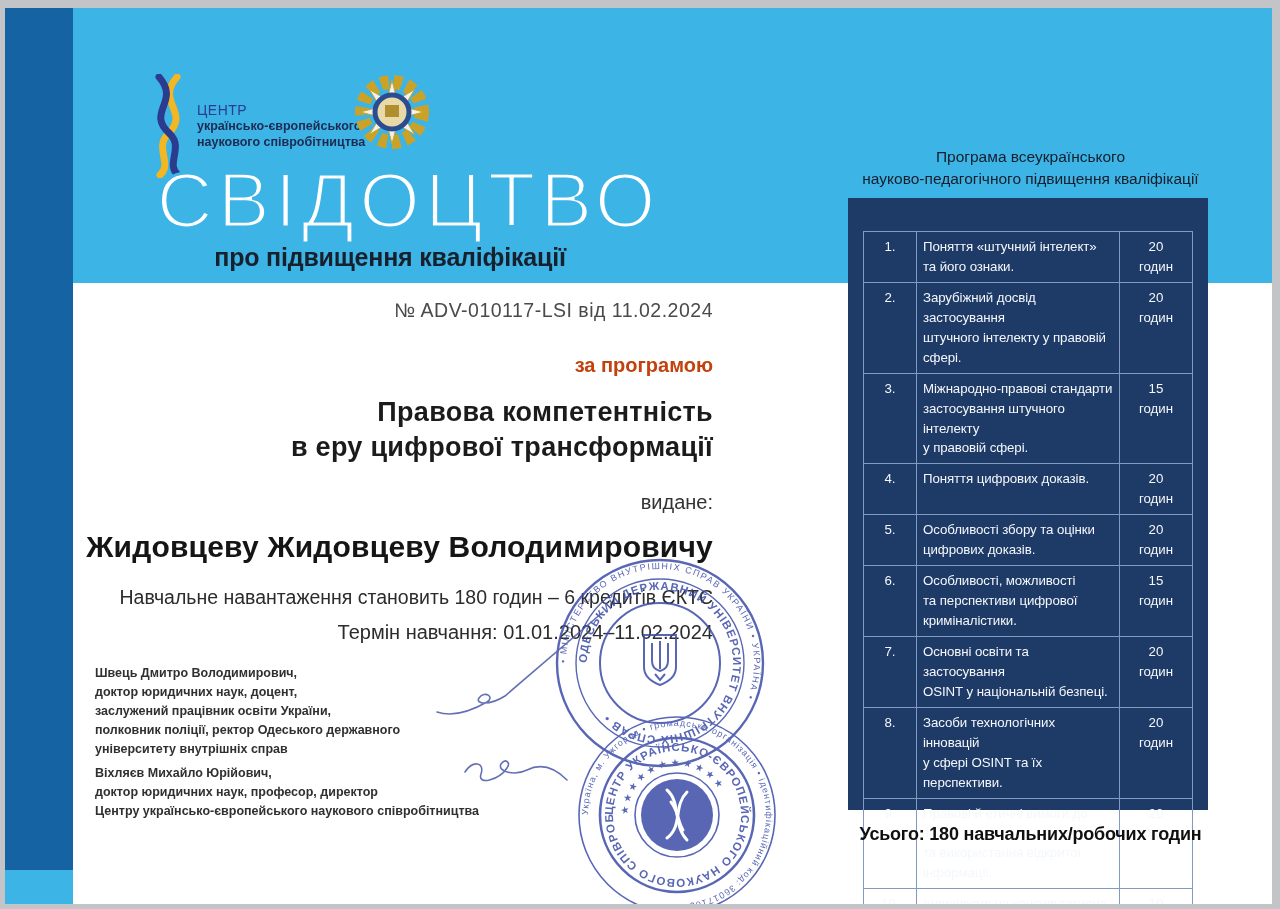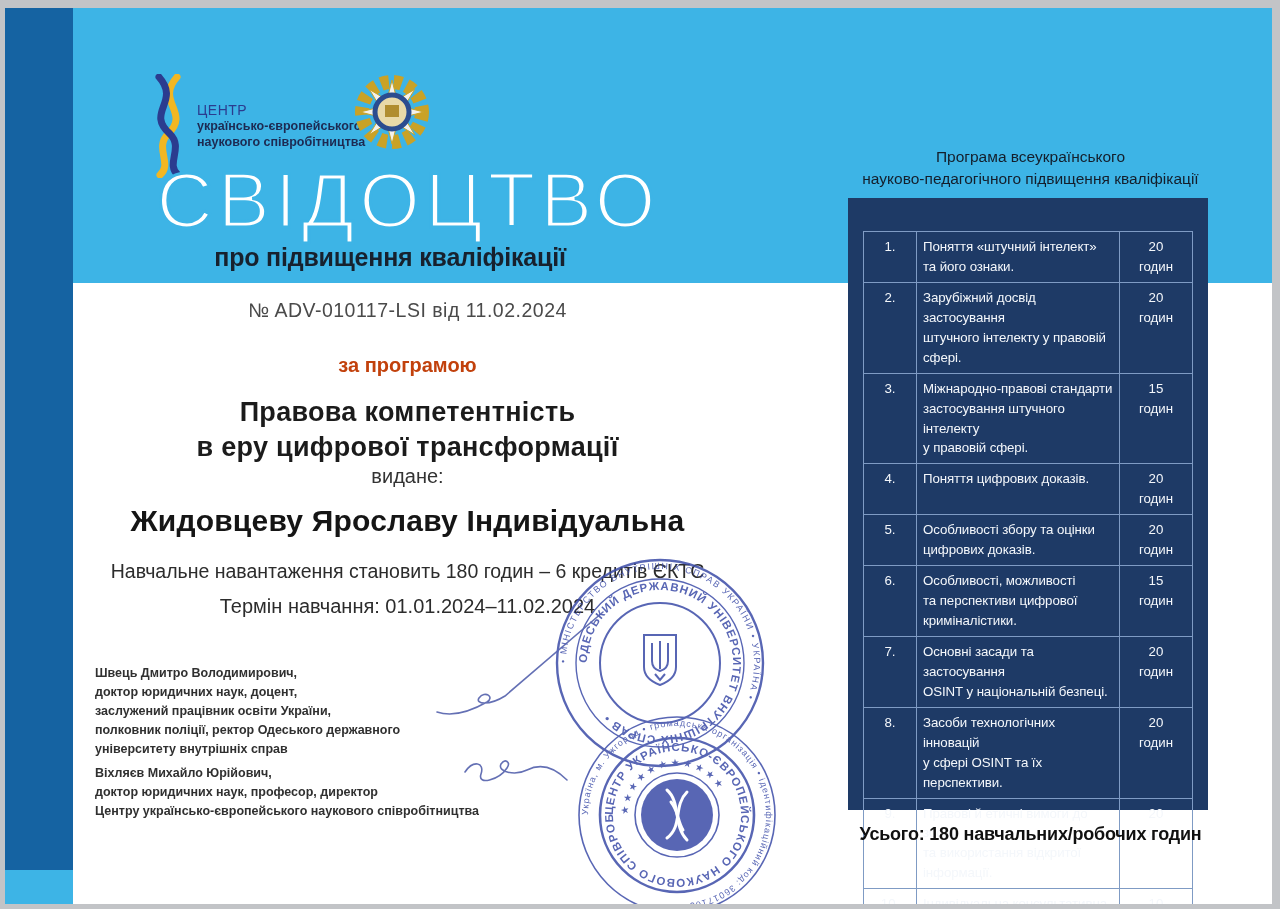--- a/index.html
+++ b/index.html
@@ -24,25 +24,25 @@
   .org-text .org-line{font-size:12.5px;font-weight:bold;color:#1d2a52;}
   .emblem{position:absolute;left:349px;top:66px;}
   
   .band-titles{position:absolute;left:68px;top:150px;width:634px;text-align:center;}
   .cert-title{
     font-size:78px;line-height:84px;color:#fff;letter-spacing:5px;font-weight:400;padding-left:37px;
     -webkit-text-stroke:3px var(--band_blue);
   }
   .cert-subtitle{font-size:25px;line-height:30px;font-weight:bold;color:var(--ink_dark);letter-spacing:-0.2px;}
   
-  .cert-body{position:absolute;left:80px;top:275px;width:645px;text-align:center;color:var(--text_dark);}
+  .cert-body{position:absolute;left:63px;top:275px;width:645px;text-align:right;color:var(--text_dark);}
   .cert-number{padding-top:16px;font-size:19.5px;color:var(--text_gray);letter-spacing:.5px;}
   .program-label{margin-top:32px;font-size:20px;font-weight:bold;color:#c2410c;}
   .program-title{margin-top:18px;font-size:27px;font-weight:bold;line-height:1.3;color:#1b1b1b;white-space:pre-line;letter-spacing:.3px;}
-  .issued-label{font-size:20px;color:#333;}
+  .issued-label{margin-top:26px;font-size:20px;color:#333;}
   .recipient-name{margin-top:16px;font-size:30px;font-weight:bold;color:#151515;letter-spacing:.2px;}
   .workload-line{margin-top:22px;font-size:19.5px;color:#2c2c2c;}
   .term-line{margin-top:12px;font-size:20px;color:#2c2c2c;}
   
   .signatory{position:absolute;font-size:12.5px;font-weight:bold;line-height:19px;color:#303030;white-space:pre-line;}
   .signatory.sig1{left:90px;top:656px;}
   .signatory.sig2{left:90px;top:756px;}
   
   .program-header{
     position:absolute;left:843px;top:138px;width:365px;text-align:center;
@@ -97,21 +97,21 @@
     <div class="cert-title">СВІДОЦТВО</div>
     <div class="cert-subtitle">про підвищення кваліфікації</div>
   </div>
 
   <div class="cert-body">
     <div class="cert-number">№  ADV-010117-LSI  від  11.02.2024</div>
     <div class="program-label">за програмою</div>
     <div class="program-title">Правова компетентність
 в еру цифрової трансформації</div>
     <div class="issued-label">видане:</div>
-    <div class="recipient-name">Жидовцеву Ярославу Індивідуальна</div>
+    <div class="recipient-name">Жидовцеву Жидовцеву Володимировичу</div>
     <div class="workload-line">Навчальне навантаження становить 180 годин – 6 кредитів ЄКТС</div>
     <div class="term-line">Термін навчання: 01.01.2024–11.02.2024</div>
   </div>
 
   <div class="signatory sig1">Швець Дмитро Володимирович,
 доктор юридичних наук, доцент,
 заслужений працівник освіти України,
 полковник поліції, ректор Одеського державного
 університету внутрішніх справ</div>
   <div class="signatory sig2">Віхляєв Михайло Юрійович,
@@ -163,21 +163,21 @@
           <tr>
             <td class="c-num">6.</td>
             <td class="c-topic">Особливості, можливості
 та перспективи цифрової
 криміналістики.</td>
             <td class="c-hours">15
 годин</td>
           </tr>
           <tr>
             <td class="c-num">7.</td>
-            <td class="c-topic">Основні засади та застосування
+            <td class="c-topic">Основні освіти та застосування
 OSINT у національній безпеці.</td>
             <td class="c-hours">20
 годин</td>
           </tr>
           <tr>
             <td class="c-num">8.</td>
             <td class="c-topic">Засоби технологічних інновацій
 у сфері OSINT та їх перспективи.</td>
             <td class="c-hours">20
 годин</td>

